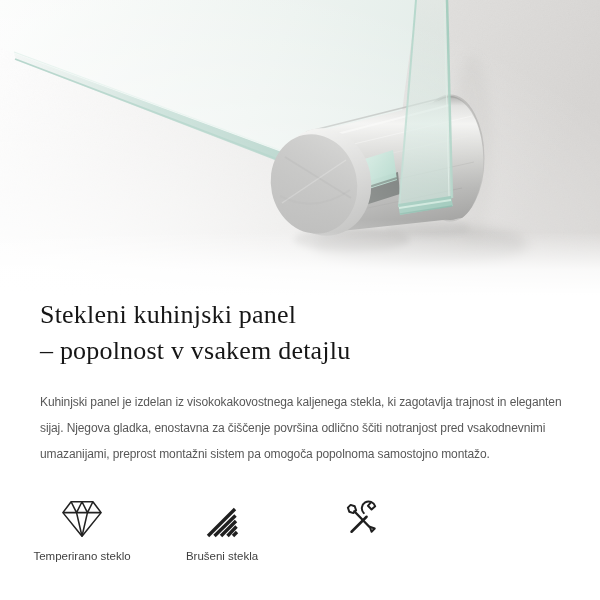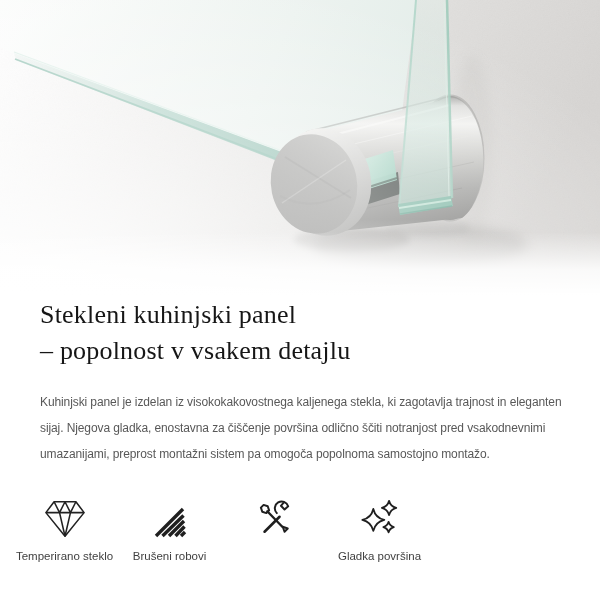--- a/index.html
+++ b/index.html
@@ -206,41 +206,31 @@
       <div class="feature">
         <div class="icon-box">
           <svg width="40" height="40" viewBox="0 0 40 40" stroke="#1f1f1f" stroke-width="3.4" stroke-linecap="butt">
             <path d="M6 37 L33 10"></path>
             <path d="M12.5 37 L33.5 16.5"></path>
             <path d="M19 37 L34 22"></path>
             <path d="M25.5 37 L34.5 27.5"></path>
             <path d="M31 37 L35 33"></path>
           </svg>
         </div>
-        <div class="label">Brušeni robovi</div>
+        <div class="label">Brušeni stekla</div>
       </div>
 
       <div class="feature">
         <div class="icon-box">
           <svg width="40" height="40" viewBox="0 0 44 44" fill="none" stroke="#1f1f1f" stroke-width="2.2" stroke-linejoin="round" stroke-linecap="round">
             <path d="M6.5 9.5 L9.5 6.5 L14 8 L15.5 12.5 L12.5 15.5 L8 14 Z"></path>
             <path d="M13.5 13.5 L30 30.5" stroke-width="2.6"></path>
             <path d="M30.5 30.5 L36 32.5 L32.5 36 Z"></path>
             <path d="M10.5 36 L27 19.5" stroke-width="2.8"></path>
             <path d="M24 15.5 A7.5 7.5 0 1 1 36.5 8 L32.5 11.5 L28.5 7.5 L32 3.5"></path>
           </svg>
         </div>
       </div>
 
-      <div class="feature">
-        <div class="icon-box">
-          <svg width="42" height="42" viewBox="0 0 44 44" fill="#ffffff" stroke="#1f1f1f" stroke-width="1.9" stroke-linejoin="round">
-            <path d="M15 12.5 Q17.2 21.8 26.5 24 Q17.2 26.2 15 35.5 Q12.8 26.2 3.5 24 Q12.8 21.8 15 12.5 Z"></path>
-            <path d="M31.5 4 Q33 10 39 11.5 Q33 13 31.5 19 Q30 13 24 11.5 Q30 10 31.5 4 Z"></path>
-            <path d="M31 26 Q32.2 30.3 36.5 31.5 Q32.2 32.7 31 37 Q29.8 32.7 25.5 31.5 Q29.8 30.3 31 26 Z"></path>
-          </svg>
-        </div>
-        <div class="label">Gladka površina</div>
-      </div>
 
     </div>
   </div>
 </div>
 
 </body></html>

